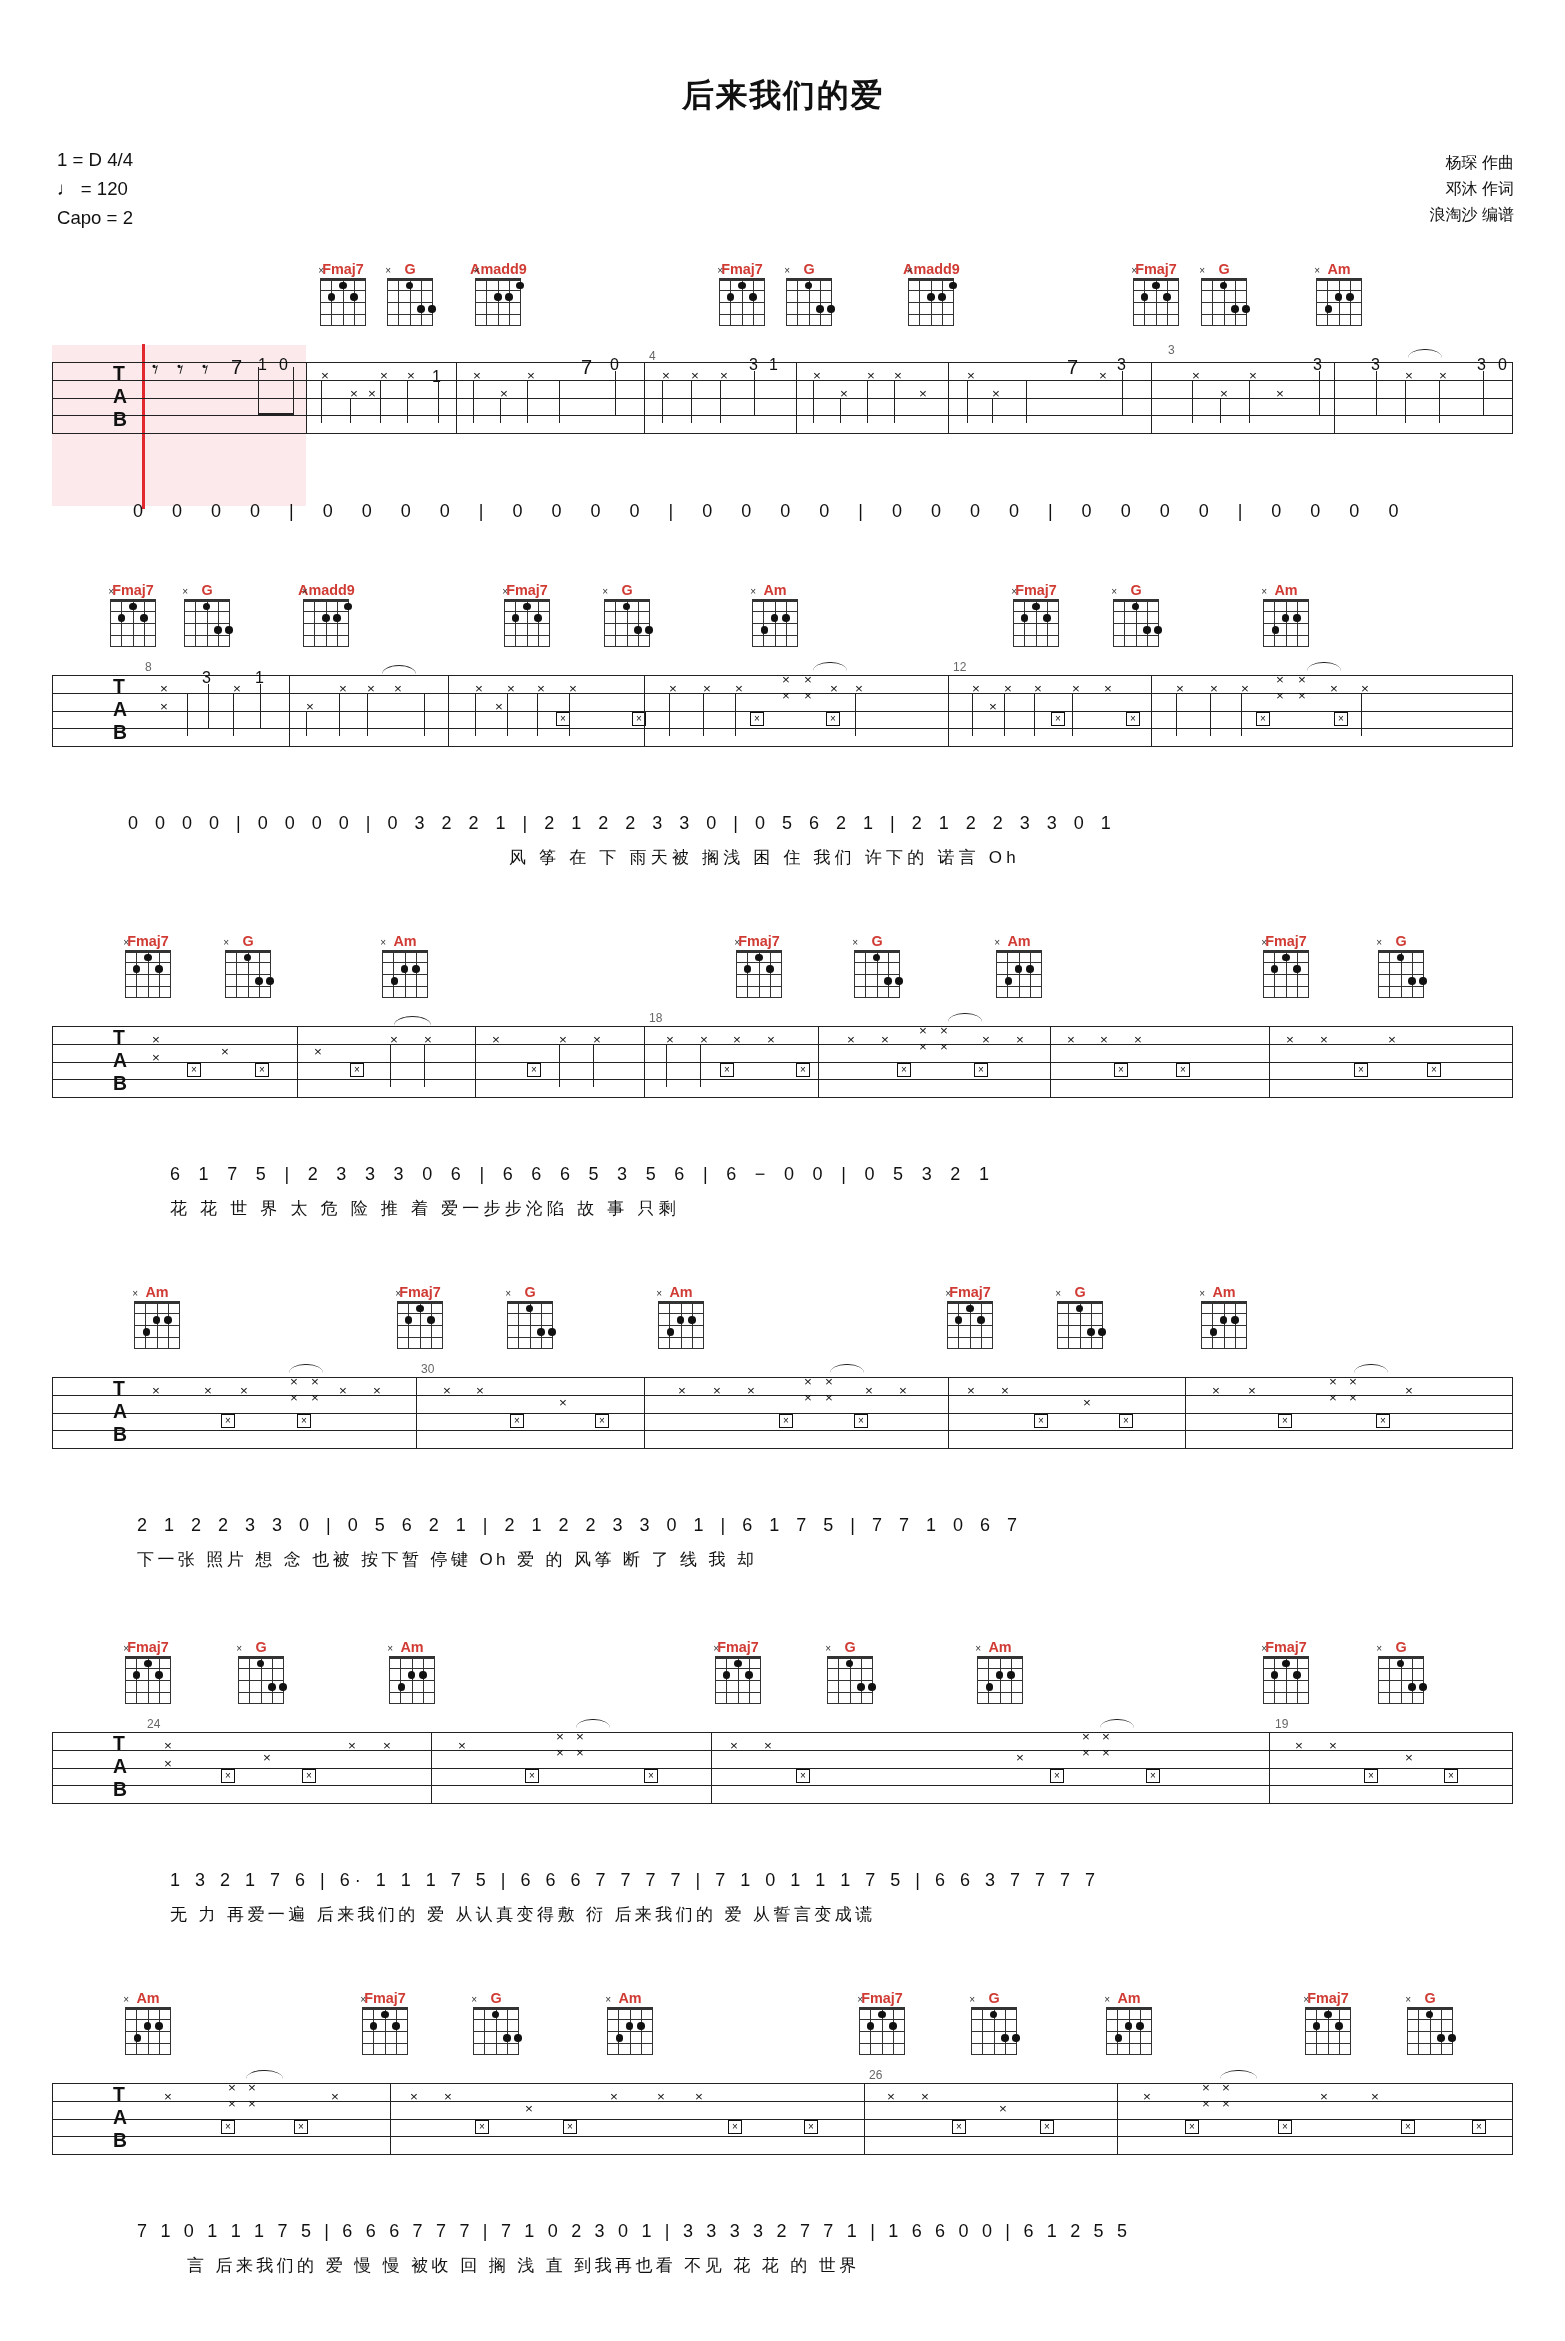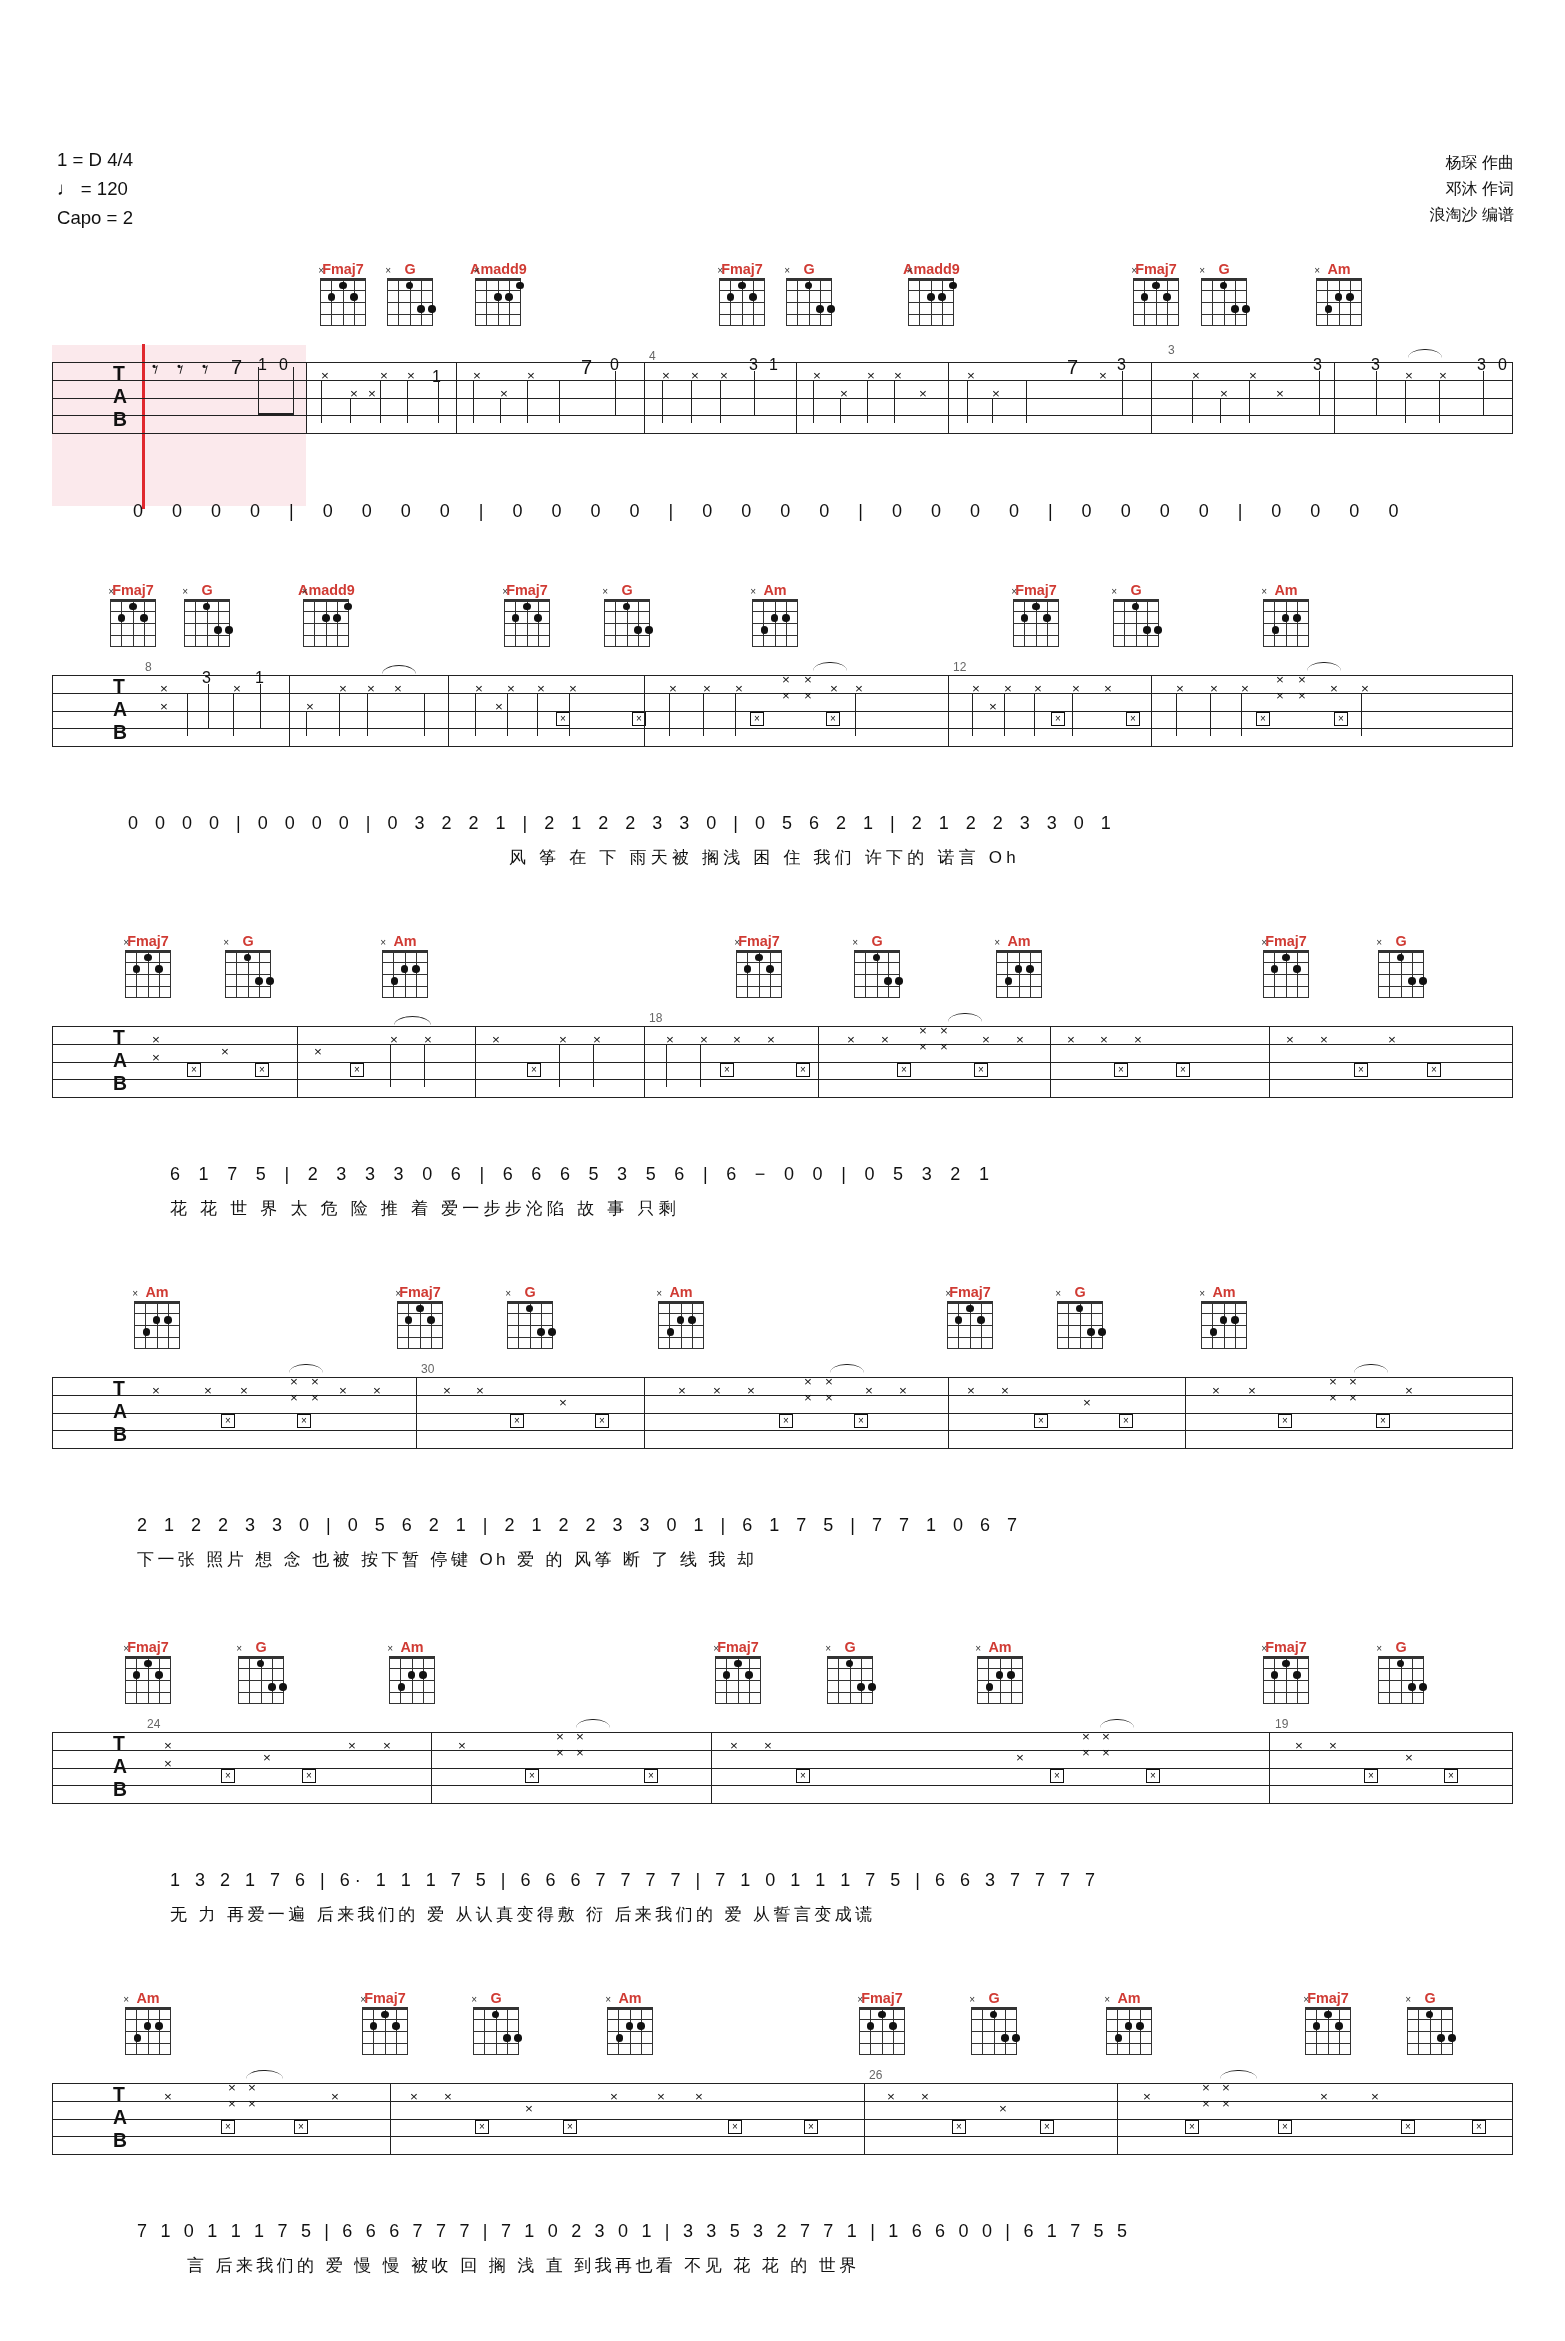--- a/index.html
+++ b/index.html
@@ -54,20 +54,21 @@
   .lyrics{position:absolute;left:52px;width:1471px;font-size:17px;}
   .lyrics span.l{position:absolute;}
   .pinkblock{position:absolute;background:#fbe9ec;}
   .redbar{position:absolute;width:2.5px;background:#e0282e;}
 </style>
 </head>
 <body>
 
 <div class="sheet">
 
+  <div class="title">后来我们的爱</div>
 
   <div class="meta-left">
     <div>1 = D 4/4</div>
     <div>♩ = 120</div>
     <div>Capo = 2</div>
   </div>
 
   <div class="meta-right">
     <div>杨琛 作曲</div>
     <div>邓沐 作词</div>
@@ -1533,21 +1534,21 @@
       <div class="boxx" style="left:1133px;top:37px;">×</div>
       <div class="boxx" style="left:1226px;top:37px;">×</div>
       <div class="xs" style="left:1268px;top:6.8px;">×</div>
       <div class="xs" style="left:1319px;top:6.8px;">×</div>
       <div class="boxx" style="left:1349px;top:37px;">×</div>
       <div class="boxx" style="left:1420px;top:37px;">×</div>
       <div class="lend" style="left:1460px;"></div>
     </div>
 
     <div class="rhythm" style="top:238px;">
-      <span class="r" style="left:85px;letter-spacing:4.2px;">7 1 0 1 1 1 7 5 | 6 6 6 7 7 7 | 7 1 0 2 3 0 1 | 3 3 5 3 2 7 7 1 | 1 6 6 0 0 | 6 1 7 5 5</span>
+      <span class="r" style="left:85px;letter-spacing:4.2px;">7 1 0 1 1 1 7 5 | 6 6 6 7 7 7 | 7 1 0 2 3 0 1 | 3 3 3 3 2 7 7 1 | 1 6 6 0 0 | 6 1 2 5 5</span>
     </div>
     <div class="lyrics" style="top:271px;">
       <span class="l" style="left:135px;letter-spacing:3.4px;">言 后来我们的  爱 慢 慢 被收  回 搁 浅 直  到我再也看 不见         花 花 的 世界</span>
     </div>
   </div>
 
 </div>
 
 
 </body></html>

